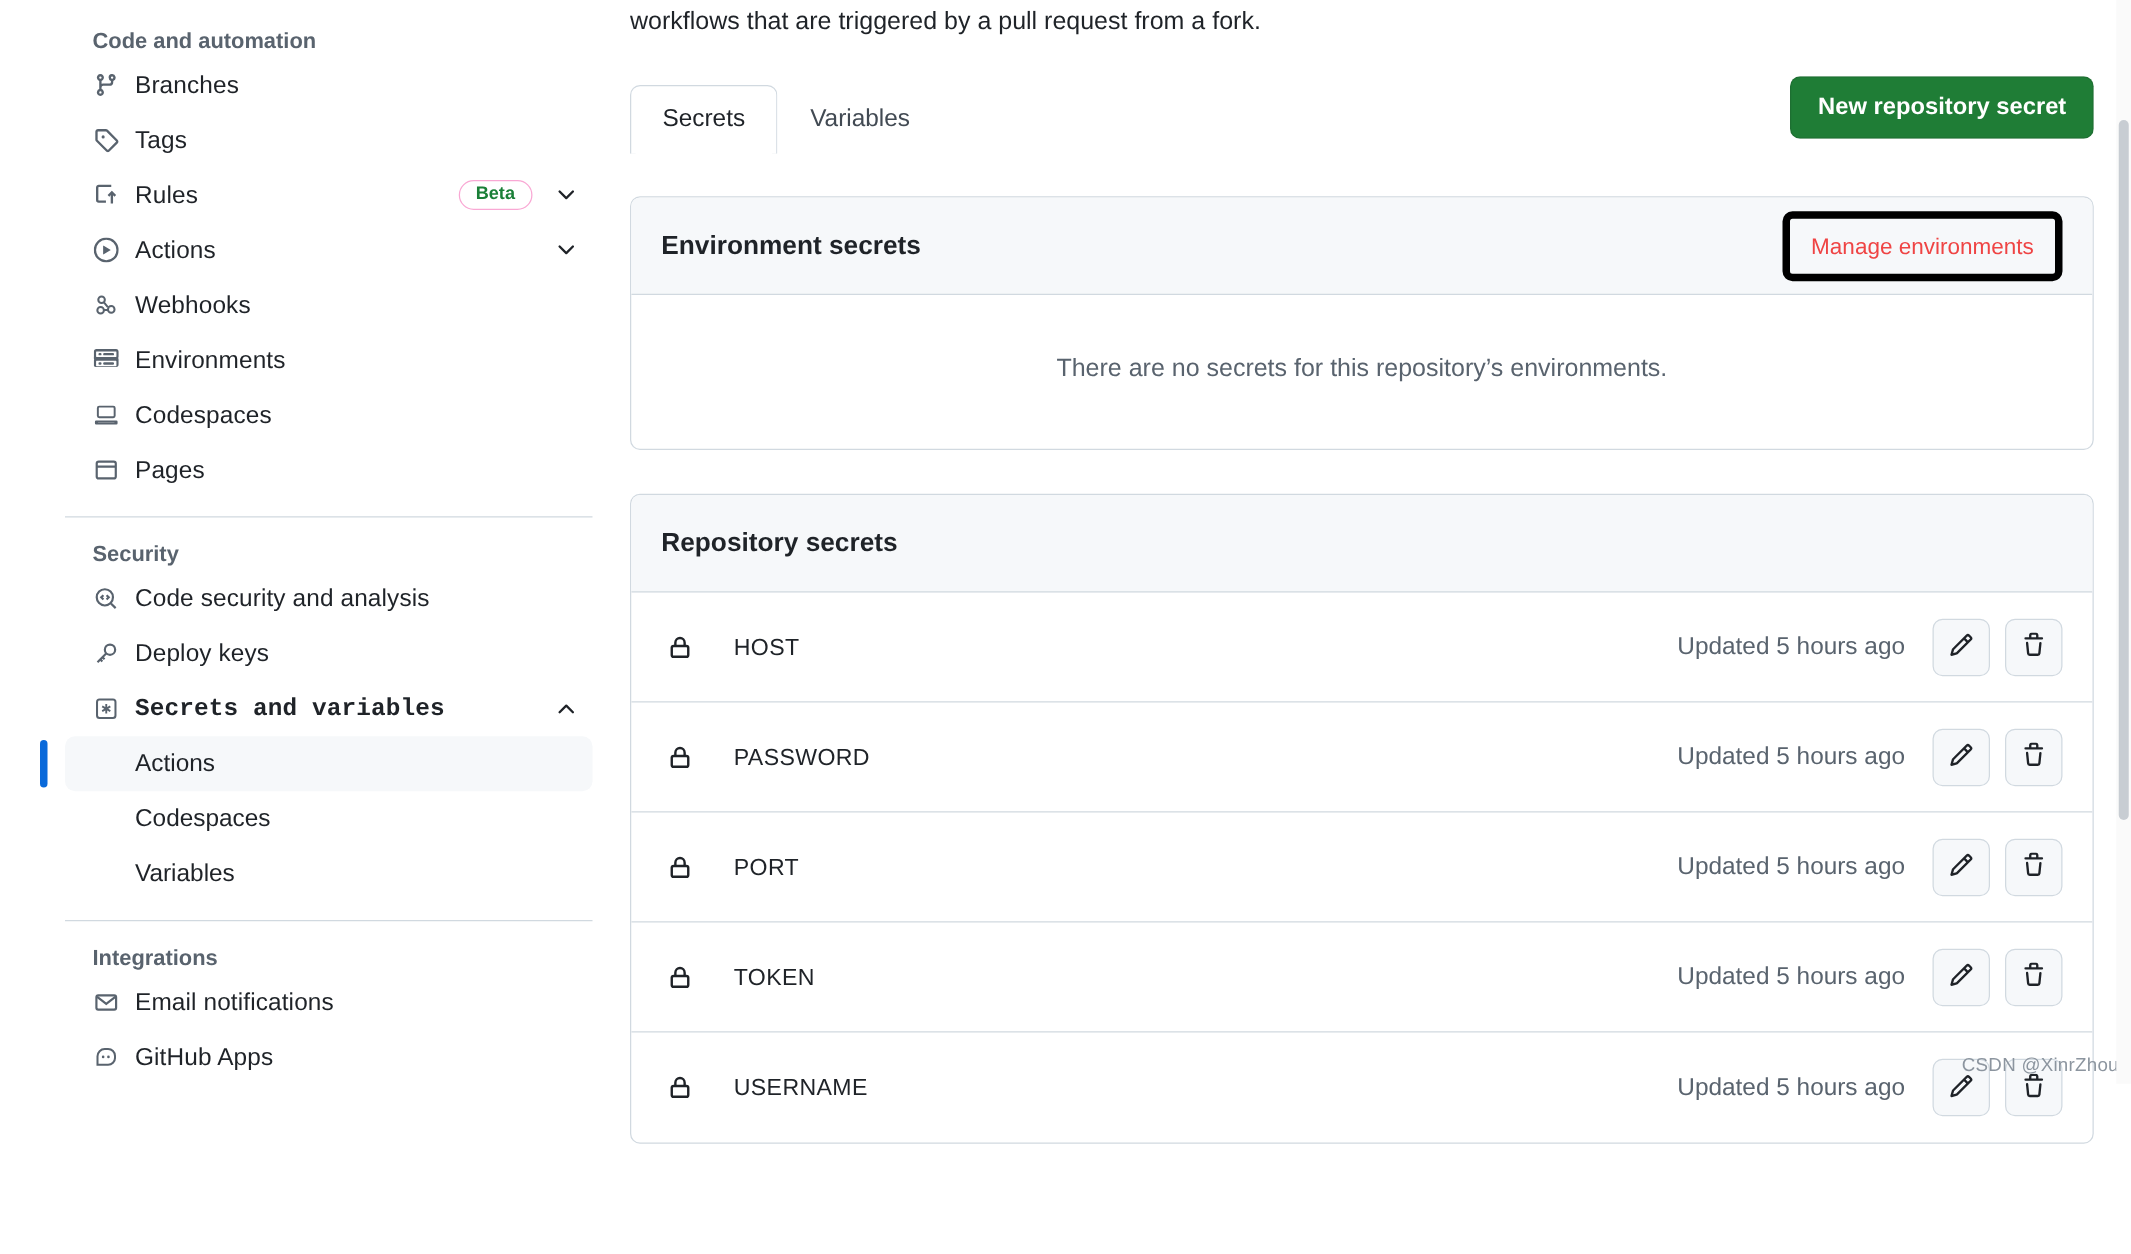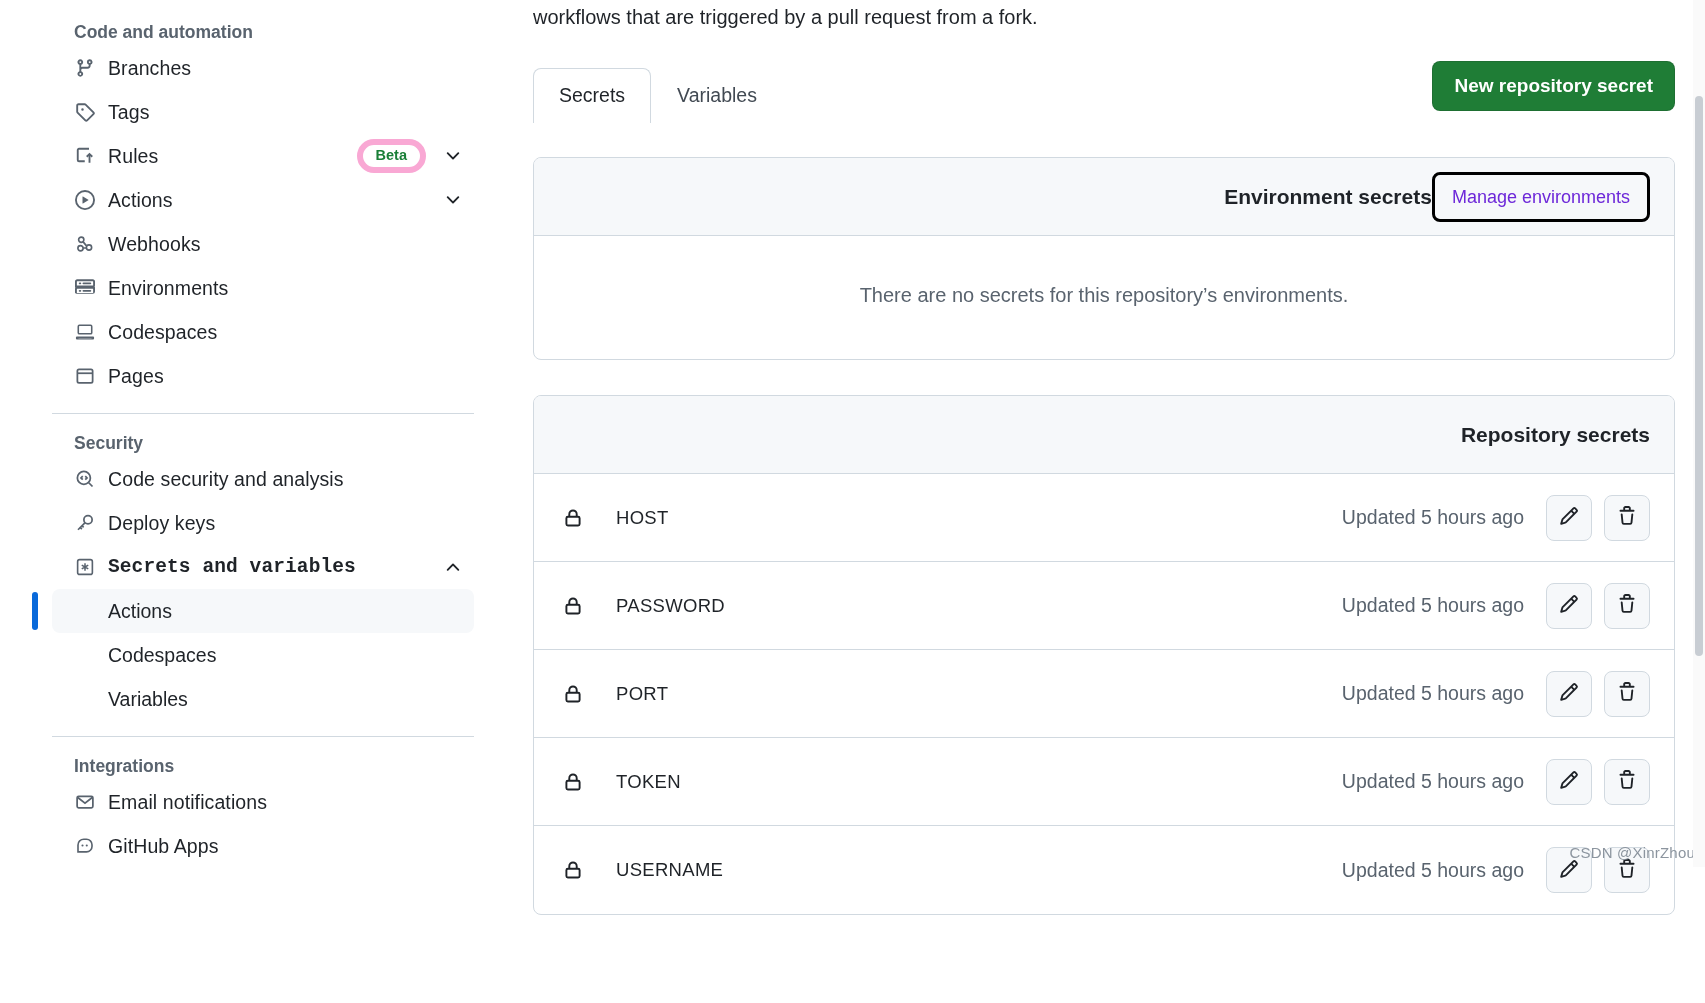--- a/index.html
+++ b/index.html
@@ -52,21 +52,21 @@
   .nav-item .ico svg { display: block; }
   .nav-item .lbl {
     font-size: 19.5px;
     color: #1f2328;
     white-space: nowrap;
     letter-spacing: 0.1px;
   }
   .nav-item .spacer { flex: 1 1 auto; }
   .nav-item.bold .lbl { font-weight: 600; font-family: Liberation Mono, monospace; }
   .beta-pill {
-    border: 6px solid #f9a8d4;
+    border: 1px solid #f9a8d4;
     color: #1a7f37;
     font-size: 14.5px;
     font-weight: 600;
     border-radius: 999px;
     padding: 2px 13px 3px;
     line-height: 1.2;
     margin-right: 16px;
   }
   .chev {
     width: 22px; height: 22px;
@@ -101,21 +101,20 @@
     height: 1px;
     background: #d1d9e0;
     margin: 15px 26px 15px 52px;
   }
 
   
   .main {
     flex: 1 1 auto;
     position: relative;
     padding: 0 30px 0 4px;
-    margin-left: 29px;
   }
   .intro-text {
     font-size: 20px;
     color: #1f2328;
     margin: 0;
     padding: 2px 0 0 0;
     line-height: 30px;
   }
   .tabs-row {
     display: flex;
@@ -177,33 +176,33 @@
     margin-top: 35px;
     overflow: hidden;
   }
   .card-header {
     background: #f6f8fa;
     border-bottom: 1px solid #d1d9e0;
     padding: 0 24px;
     height: 78px;
     display: flex;
     align-items: center;
-    justify-content: flex-end;
+    justify-content: space-between;
   }
   .card-title {
     font-size: 21px;
     font-weight: 600;
     color: #1f2328;
   }
   .btn-secondary {
     background: #f6f8fa;
-    border: 3px solid #000000;
+    border: 6px solid #000000;
     border-radius: 8px;
     font-size: 18px;
-    color: #6d28d9;
+    color: #ef4444;
     padding: 11px 17px;
     line-height: 22px;
     cursor: pointer;
     white-space: nowrap;
   }
   .card-empty {
     text-align: center;
     color: #59636e;
     font-size: 20px;
     padding: 48px 10px 52px;

